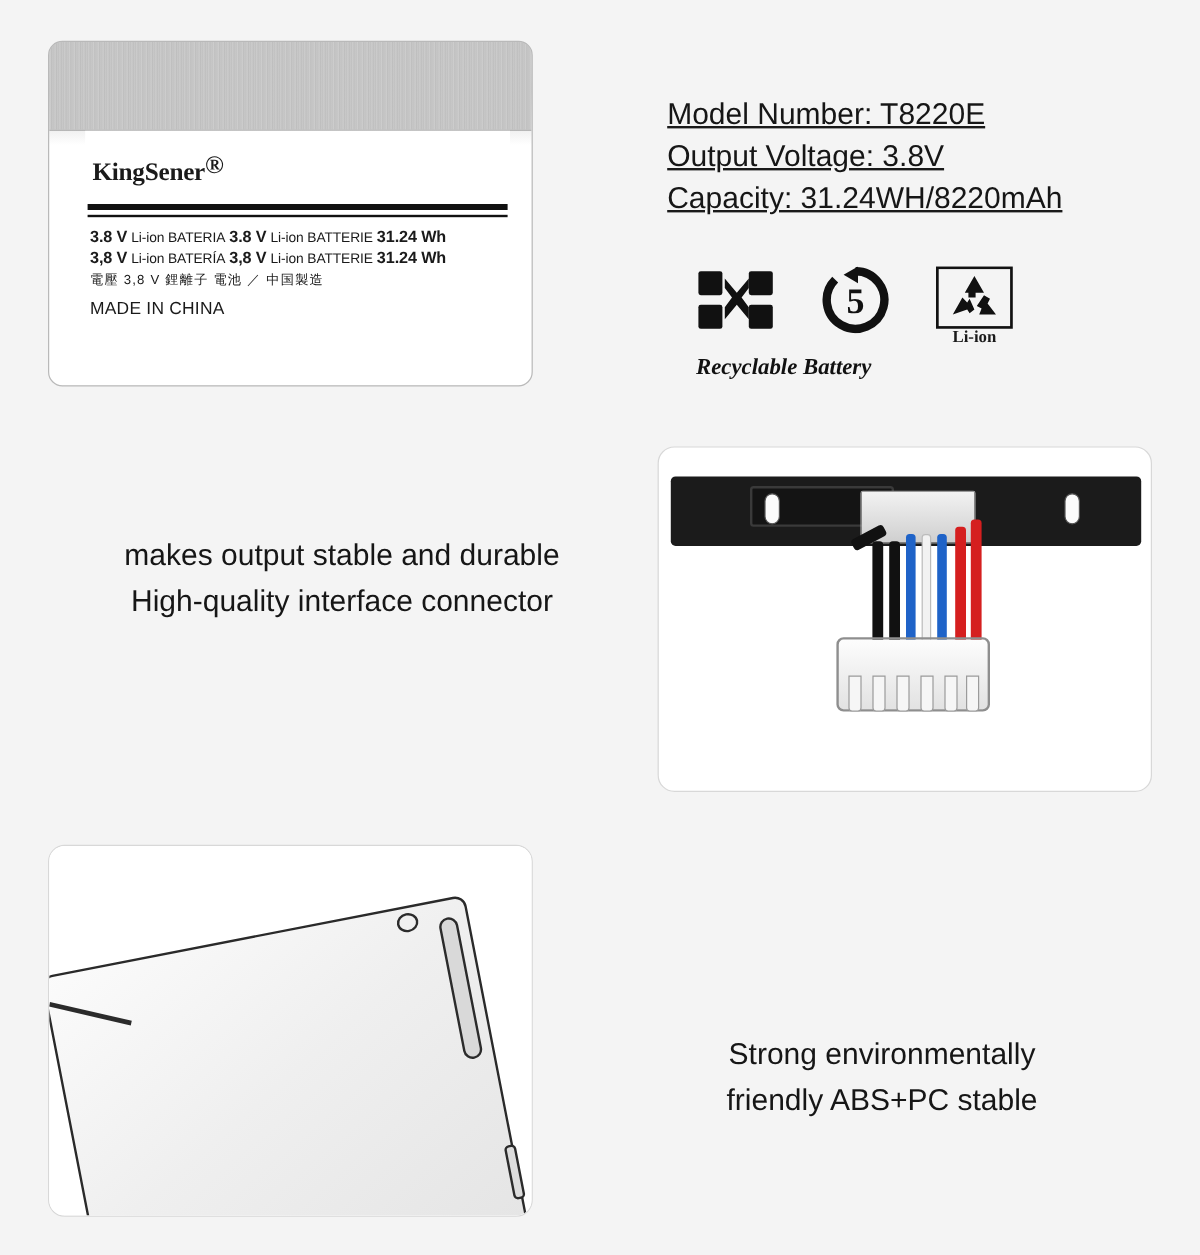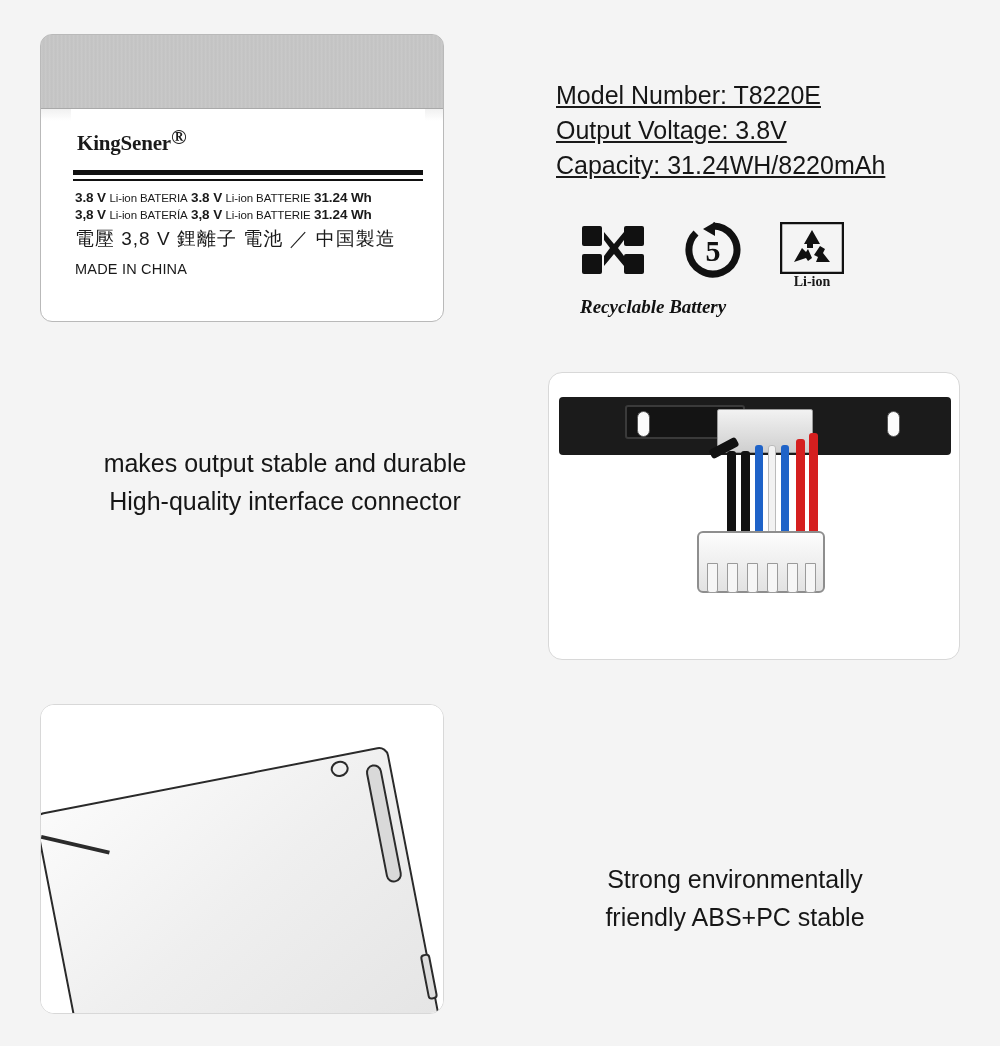--- a/index.html
+++ b/index.html
@@ -54,21 +54,21 @@
   .rule-thin  { height: 2px; background: #111; margin: 0 2px 8px 2px; }
 
   .spec-line {
     font-size: 12.5px;
     padding: 1px 4px;
     white-space: nowrap;
     letter-spacing: -0.1px;
   }
   .spec-line .big { font-weight: bold; font-size: 13.5px; }
   .spec-line .sm  { font-size: 11.5px; }
-  .cjk { font-size: 19px; letter-spacing: 1px; padding: 3px 4px; }
+  .cjk { font-size: 11px; letter-spacing: 1px; padding: 3px 4px; }
   .made { font-size: 14.5px; padding: 6px 4px 0 4px; letter-spacing: 0.2px; }
 
   
   #spec-text {
     position: absolute; left: 556px; top: 78px; width: 430px; text-decoration: underline;
   }
   #spec-text .spec-item {
     font-size: 25px;
     line-height: 35px;
     color: #161616;

